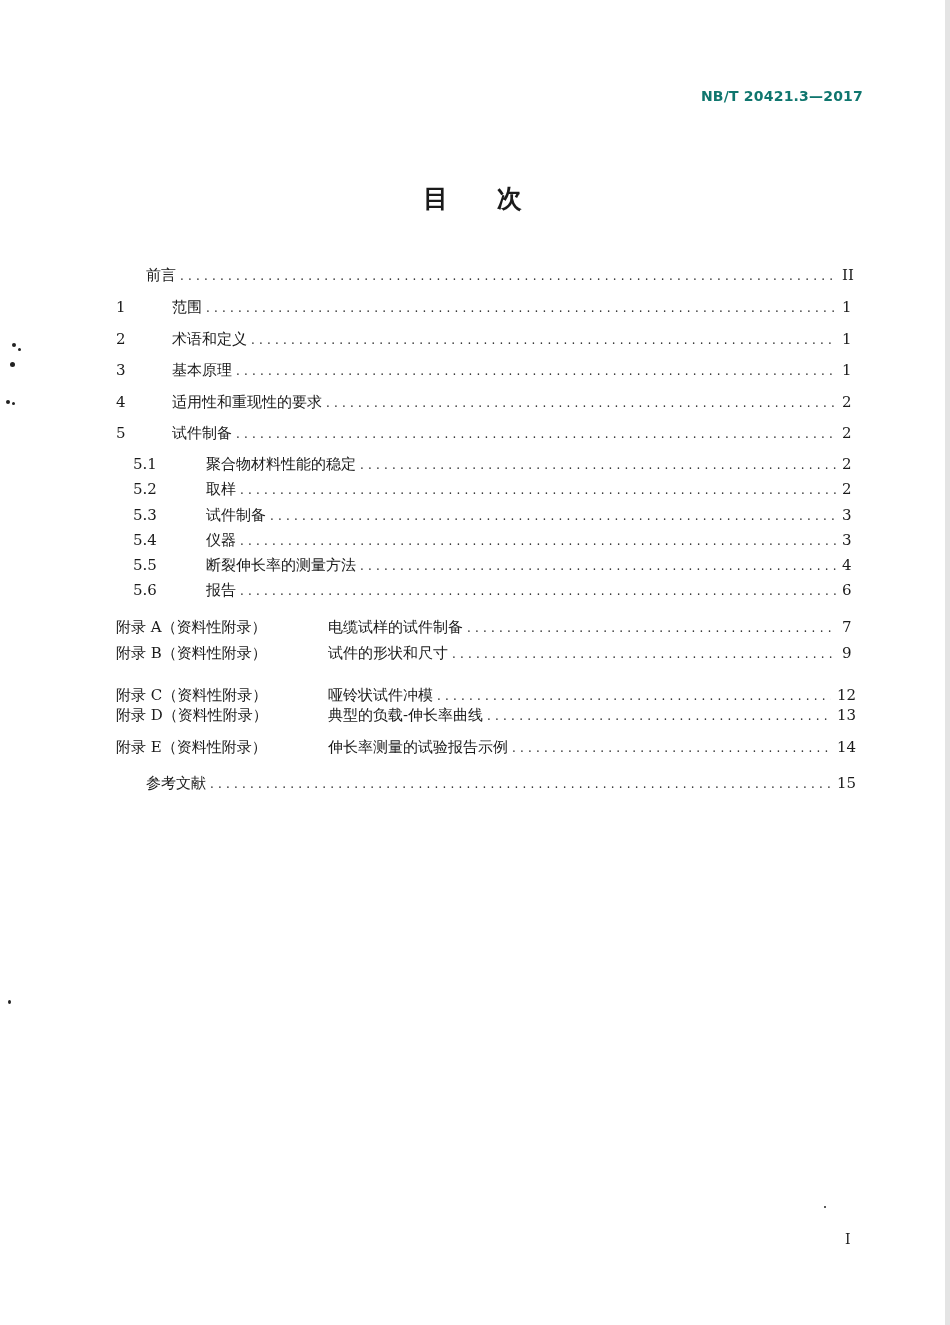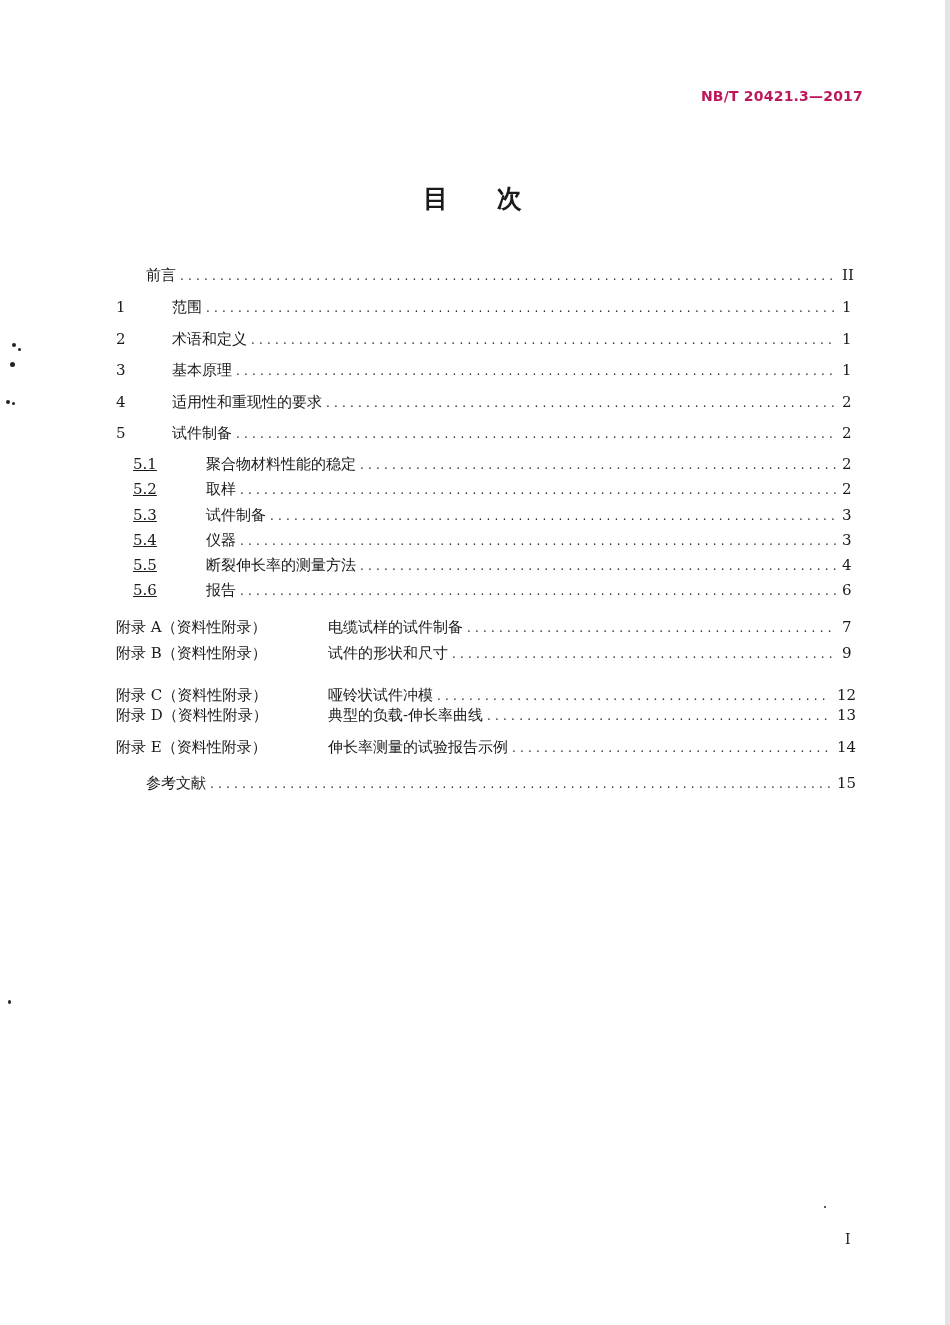--- a/index.html
+++ b/index.html
@@ -4,36 +4,36 @@
   <style>
     html, body { margin: 0; padding: 0; }
     body {
       width: 950px; height: 1325px; background: #ffffff; position: relative; overflow: hidden;
       font-family: "DejaVu Serif", "Liberation Serif", serif; color: #1a1a1a;
     }
     .right-edge { position: absolute; top: 0; right: 0; width: 5px; height: 1325px; background: #e4e4e4; }
     .std-code {
       position: absolute; top: 88px; right: 87px;
       font-family: "DejaVu Sans", "Liberation Sans", sans-serif; font-weight: bold; font-size: 14px;
-      letter-spacing: 0.2px; color: #be185d;
+      letter-spacing: 0.2px; color: #0f766e;
     }
     .title {
       position: absolute; top: 182px; left: 0; width: 945px; text-align: center;
       font-family: "DejaVu Sans", sans-serif; font-size: 25px; font-weight: bold; letter-spacing: 20px;
       padding-left: 20px; box-sizing: border-box;
     }
     .toc { position: absolute; left: 116px; width: 740px; top: 264px; }
     .row {
       position: absolute; left: 0; width: 740px; height: 22px; display: flex; align-items: baseline;
       font-size: 15px; line-height: 22px; white-space: nowrap;
     }
     .row.sub { left: 17px; width: 723px; }
     .num { display: inline-block; }
     .row.main .num { width: 26px; }
-    .row.sub .num { width: 43px; text-decoration: underline; }
+    .row.sub .num { width: 43px; }
     .appx-label { display: inline-block; width: 182px; }
     .label { display: inline-block; margin-left: 30px; }
     .leader {
       flex: 1; overflow: hidden; margin: 0 6px 0 4px; letter-spacing: 4.2px; color: #333;
       font-size: 12px;
     }
     .leader::before {
       content: "...................................................................................................................................................................................";
     }
     .page { display: inline-block; text-align: left; min-width: 14px; }

